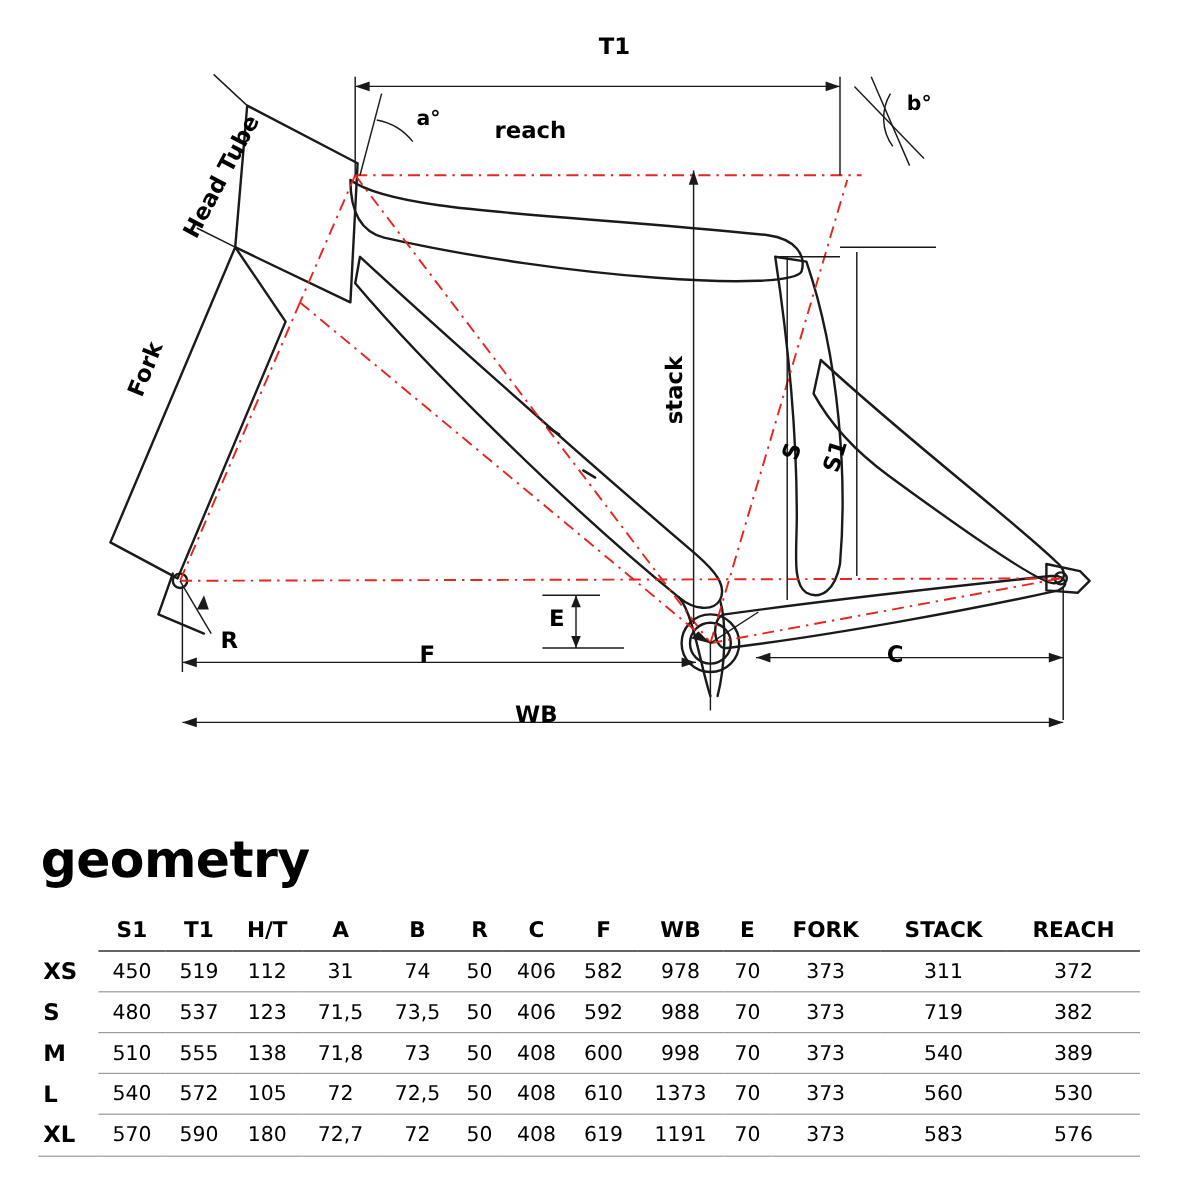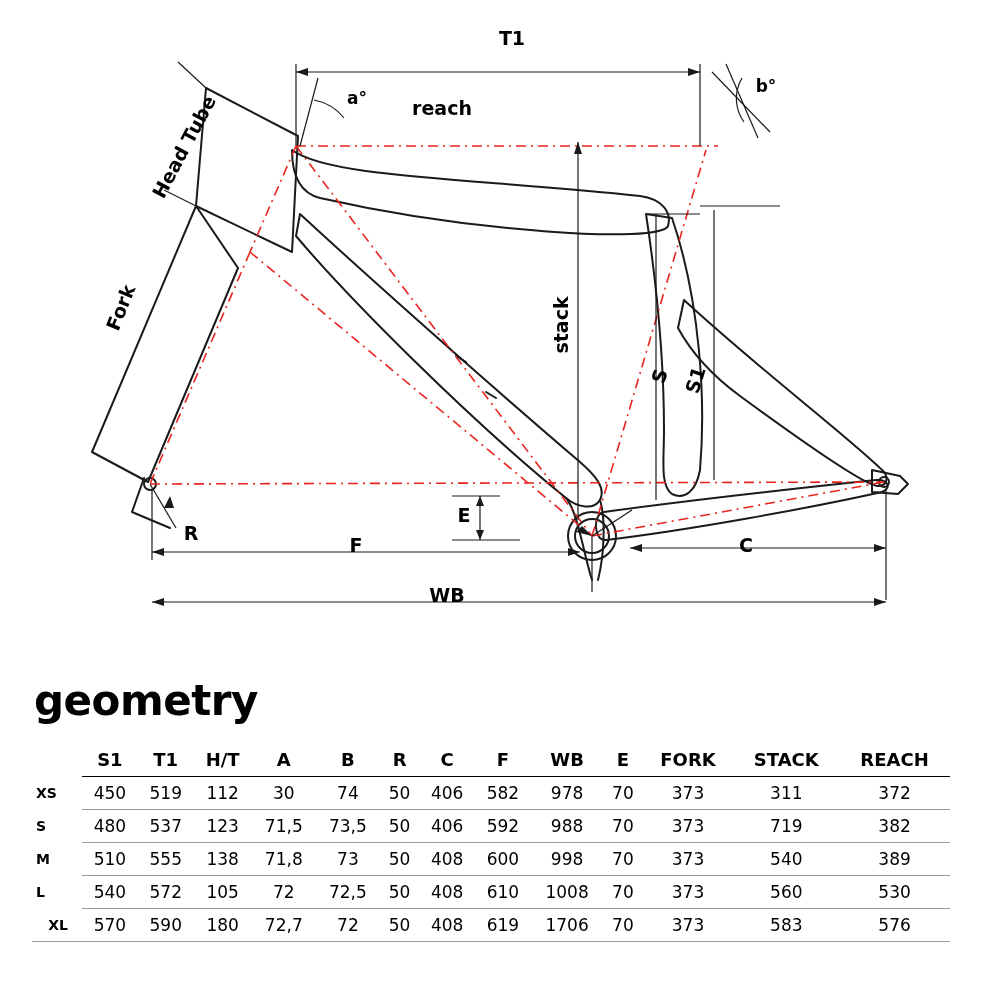--- a/index.html
+++ b/index.html
@@ -40,21 +40,21 @@
   #geometry-section {
     position: absolute;
     left: 0;
     top: 660px;
     width: 1000px;
   }
   #geometry-title {
     font-family: "DejaVu Sans", sans-serif;
     font-weight: bold;
     font-size: 42px;
-    margin: 16px 0 0 34px;
+    margin: 32px 0 0 34px;
     letter-spacing: -0.5px;
   }
   table.geom {
     border-collapse: collapse;
     margin-top: 18px;
     margin-left: 32px;
     width: 918px;
     font-family: "DejaVu Sans", sans-serif;
   }
   table.geom th, table.geom td {
@@ -69,25 +69,24 @@
     padding-bottom: 6px;
   }
   table.geom thead th.rowhead-col {
     border-bottom: none;
   }
   table.geom tbody td {
     border-bottom: 1px solid #9a9a9a;
   }
   table.geom tbody tr:last-child td {
     border-bottom: 1px solid #9a9a9a;
-    text-align: center;
   }
   table.geom tbody td.rowhead {
     font-weight: bold;
-    font-size: 14px;
+    font-size: 19px;
     text-align: left;
     padding-left: 4px;
     border-bottom: none;
   }
   .col-size { width: 46px; }
 </style>
 </head>
 <body>
 
 <div id="diagram-wrap">
@@ -229,21 +228,21 @@
         <th>STACK</th>
         <th>REACH</th>
       </tr>
     </thead>
     <tbody>
       <tr>
         <td class="rowhead">XS</td>
         <td>450</td>
         <td>519</td>
         <td>112</td>
-        <td>30</td>
+        <td>31</td>
         <td>74</td>
         <td>50</td>
         <td>406</td>
         <td>582</td>
         <td>978</td>
         <td>70</td>
         <td>373</td>
         <td>311</td>
         <td>372</td>
       </tr>
@@ -282,37 +281,37 @@
       <tr>
         <td class="rowhead">L</td>
         <td>540</td>
         <td>572</td>
         <td>105</td>
         <td>72</td>
         <td>72,5</td>
         <td>50</td>
         <td>408</td>
         <td>610</td>
-        <td>1008</td>
+        <td>1373</td>
         <td>70</td>
         <td>373</td>
         <td>560</td>
         <td>530</td>
       </tr>
       <tr>
         <td class="rowhead">XL</td>
         <td>570</td>
         <td>590</td>
         <td>180</td>
         <td>72,7</td>
         <td>72</td>
         <td>50</td>
         <td>408</td>
         <td>619</td>
-        <td>1706</td>
+        <td>1191</td>
         <td>70</td>
         <td>373</td>
         <td>583</td>
         <td>576</td>
       </tr>
     </tbody>
   </table>
 </div>
 
 </body></html>

